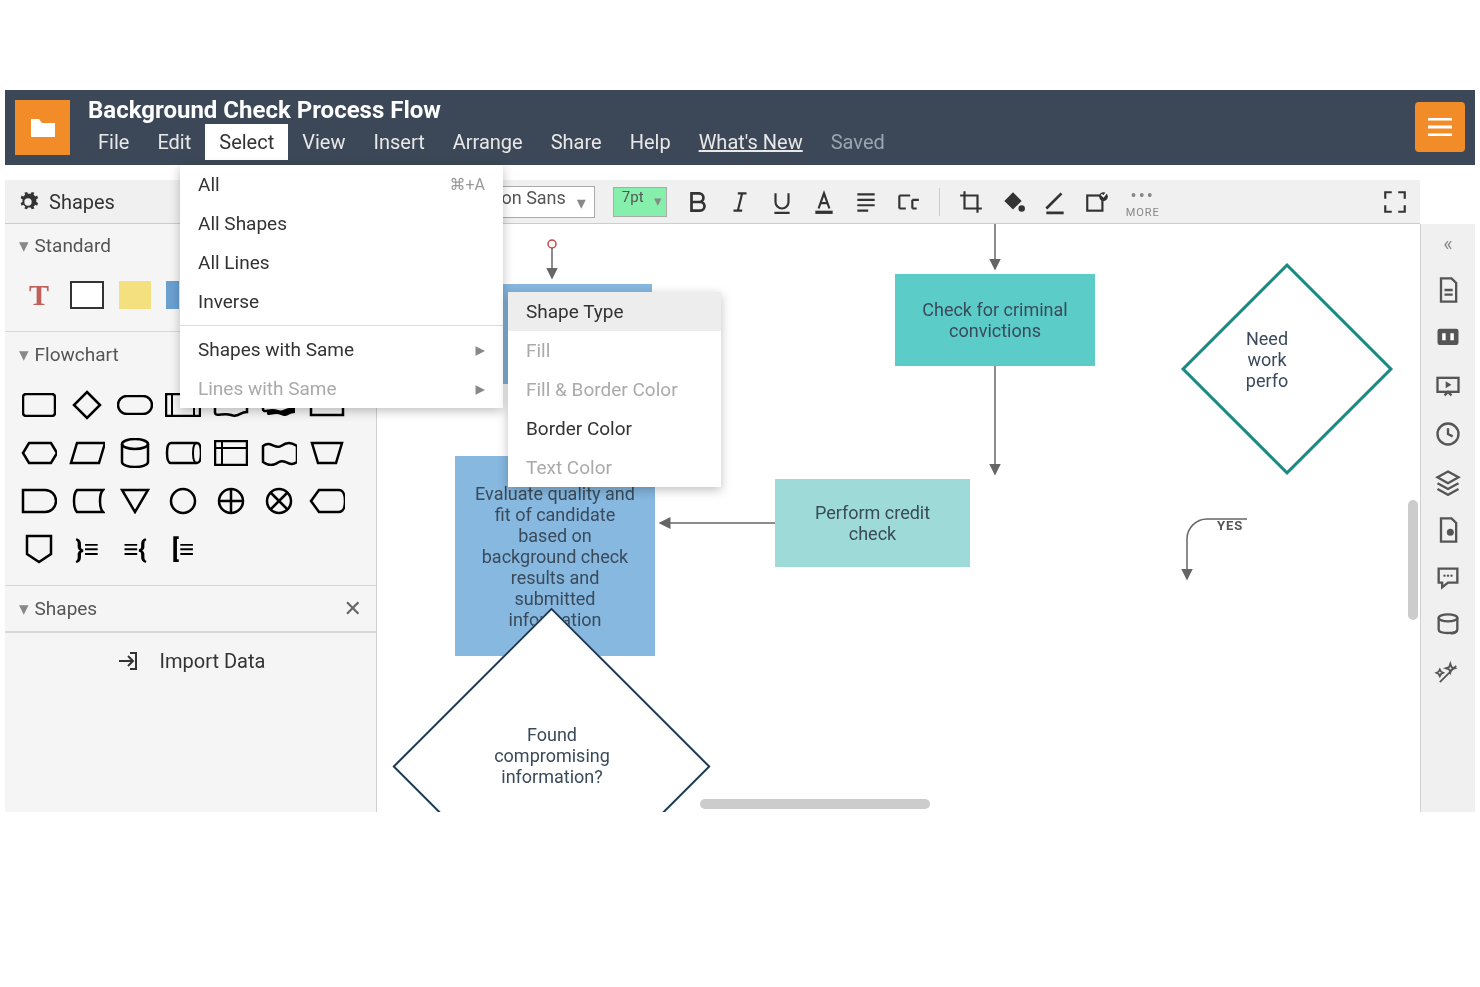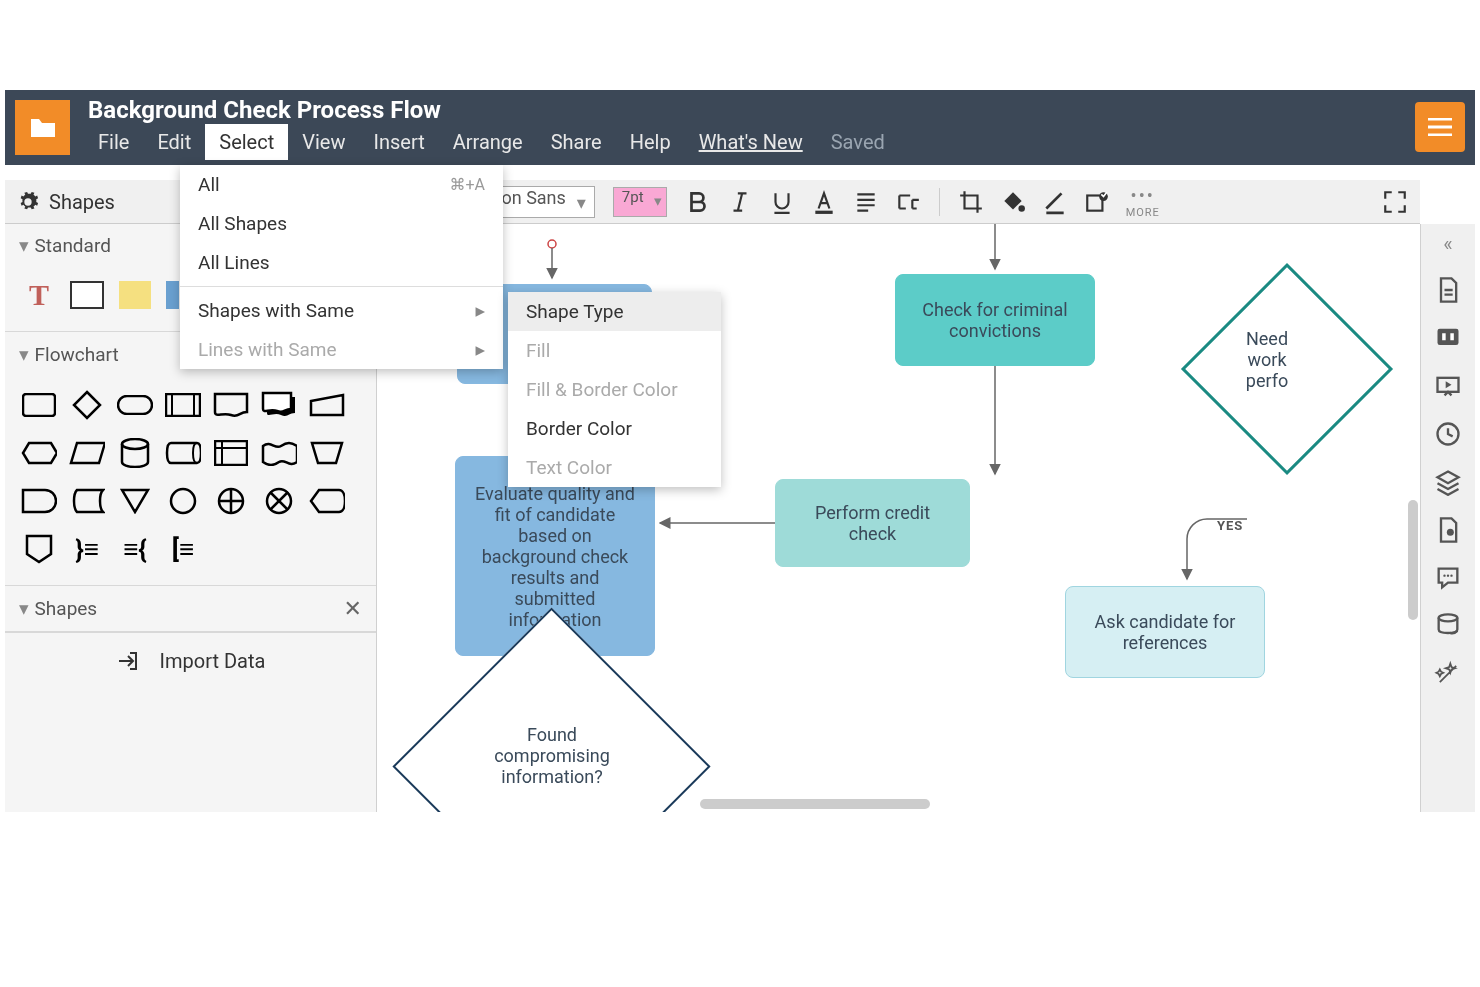--- a/index.html
+++ b/index.html
@@ -17,41 +17,41 @@
 .menu-item.link { text-decoration:underline; }
 .menu-item.saved { color:#9aa5b1; }
 .hamburger { position:absolute; right:10px; top:12px; width:50px; height:50px; background:#f28c28; border-radius:4px; display:flex; align-items:center; justify-content:center; }
 
 
 .toolbar { position:absolute; top:180px; left:5px; right:60px; height:44px; background:#f0f0f0; border-bottom:1px solid #ccc; display:flex; align-items:center; padding:0 12px; gap:18px; }
 .toolbar .shapes-lbl { display:flex; align-items:center; gap:10px; font-size:20px; color:#333; }
 .toolbar-gap { flex:0 0 280px; }
 .font-select { height:32px; border:1px solid #aaa; padding:0 28px 0 10px; font-size:18px; color:#555; background:#fff; position:relative; }
 .font-select::after { content:"▾"; position:absolute; right:8px; top:5px; color:#888; }
-.size-select { height:30px; border:1px solid #aaa; padding:0 22px 0 8px; font-size:15px; color:#555; background:#f9a8d4; position:relative; }
+.size-select { height:30px; border:1px solid #aaa; padding:0 22px 0 8px; font-size:15px; color:#555; background:#86efac; position:relative; }
 .size-select::after { content:"▾"; position:absolute; right:4px; top:4px; color:#888; }
 .tb-icon { width:26px; height:26px; cursor:pointer; color:#444; }
 .tb-group { display:flex; gap:16px; align-items:center; }
 .divider { width:1px; height:28px; background:#ccc; }
 .more-lbl { font-size:11px; color:#888; letter-spacing:1px; }
 .fullscreen { position:absolute; right:12px; }
 
 
 .left-panel { position:absolute; top:224px; left:5px; width:372px; bottom:175px; background:#f5f5f5; border-right:1px solid #d0d0d0; overflow:hidden; }
 .panel-section { border-bottom:1px solid #d8d8d8; }
 .panel-header { padding:10px 14px; display:flex; align-items:center; justify-content:space-between; color:#555; font-size:19px; }
 .panel-header .caret { margin-right:6px; color:#888; }
 .shape-grid { display:flex; flex-wrap:wrap; gap:12px; padding:10px 16px 18px; }
 .shape-swatch { width:36px; height:36px; display:flex; align-items:center; justify-content:center; }
 .import-row { padding:16px 0; display:flex; align-items:center; justify-content:center; gap:20px; font-size:20px; color:#333; border-top:1px solid #d8d8d8; }
 .close-x { font-size:22px; color:#666; cursor:pointer; }
 
 
 .canvas { position:absolute; top:224px; left:377px; right:60px; bottom:175px; background:#fff; overflow:hidden; }
-.node { position:absolute; border-radius:8px; display:flex; align-items:center; justify-content:flex-end; text-align:center; font-size:18px; color:#3a4a5a; padding:10px 14px; }
+.node { position:absolute; border-radius:0; display:flex; align-items:center; justify-content:flex-end; text-align:center; font-size:18px; color:#3a4a5a; padding:10px 14px; }
 .node-blue { background:#86b8e0; border:1px solid #86b8e0; }
 .node-teal { background:#5cccc8; border:1px solid #5cccc8; }
 .node-mint { background:#9edbd8; border:1px solid #9edbd8; }
 .node-light { background:#d6eff3; border:1px solid #a0d5e0; }
 .diamond { position:absolute; transform:rotate(45deg); border:2px solid #1a3a5a; background:#fff; }
 .diamond-teal { position:absolute; transform:rotate(45deg); border:3px solid #1a8a82; background:#fff; }
 .diamond-text { position:absolute; text-align:center; font-size:18px; color:#3a4a5a; }
 .edge-label { position:absolute; font-size:13px; font-weight:700; color:#555; letter-spacing:1px; }
 
 
@@ -360,43 +360,43 @@
     <div class="node node-blue" style="top:60px;left:80px;width:195px;height:100px"></div>
     <div class="node node-blue" style="top:232px;left:78px;width:200px;height:200px">
         <span>Evaluate quality and fit of candidate based on background check results and submitted information</span>
       </div>
     <div class="node node-teal" style="top:50px;left:518px;width:200px;height:92px">
         <span>Check for criminal convictions</span>
       </div>
     <div class="node node-mint" style="top:255px;left:398px;width:195px;height:88px">
         <span>Perform credit check</span>
       </div>
-    <div class="node node-light" style="top:362px;left:688px;width:200px;height:92px">
-        <span>Ask candidate for references</span>
-      </div>
 
     <div class="diamond-teal" style="top:70px;left:835px;width:150px;height:150px"></div>
     <div class="diamond-text" style="top:104px;left:850px;width:80px">Need work perfo</div>
 
     <div class="diamond" style="top:430px;left:62px;width:225px;height:225px"></div>
     <div class="diamond-text" style="top:500px;left:95px;width:160px">Found compromising information?</div>
 
     <div class="edge-label" style="top:294px;left:840px">YES</div>
   </div>
 
   <div class="dropdown" style="top:165px;left:180px;width:323px">
     <div class="dd-item">
         <span>All</span>
         <span class="dd-shortcut">⌘+A</span>
       </div>
     <div class="dd-item">
         <span>All Shapes</span>
       </div>
     <div class="dd-item">
         <span>All Lines</span>
+      </div>
+    <div class="dd-item">
+        <span>Inverse</span>
       </div>
     <div class="dd-sep"></div>
     <div class="dd-item">
         <span>Shapes with Same</span>
         <span class="dd-arrow">▸</span>
       </div>
     <div class="dd-item disabled">
         <span>Lines with Same</span>
         <span class="dd-arrow">▸</span>
       </div>

